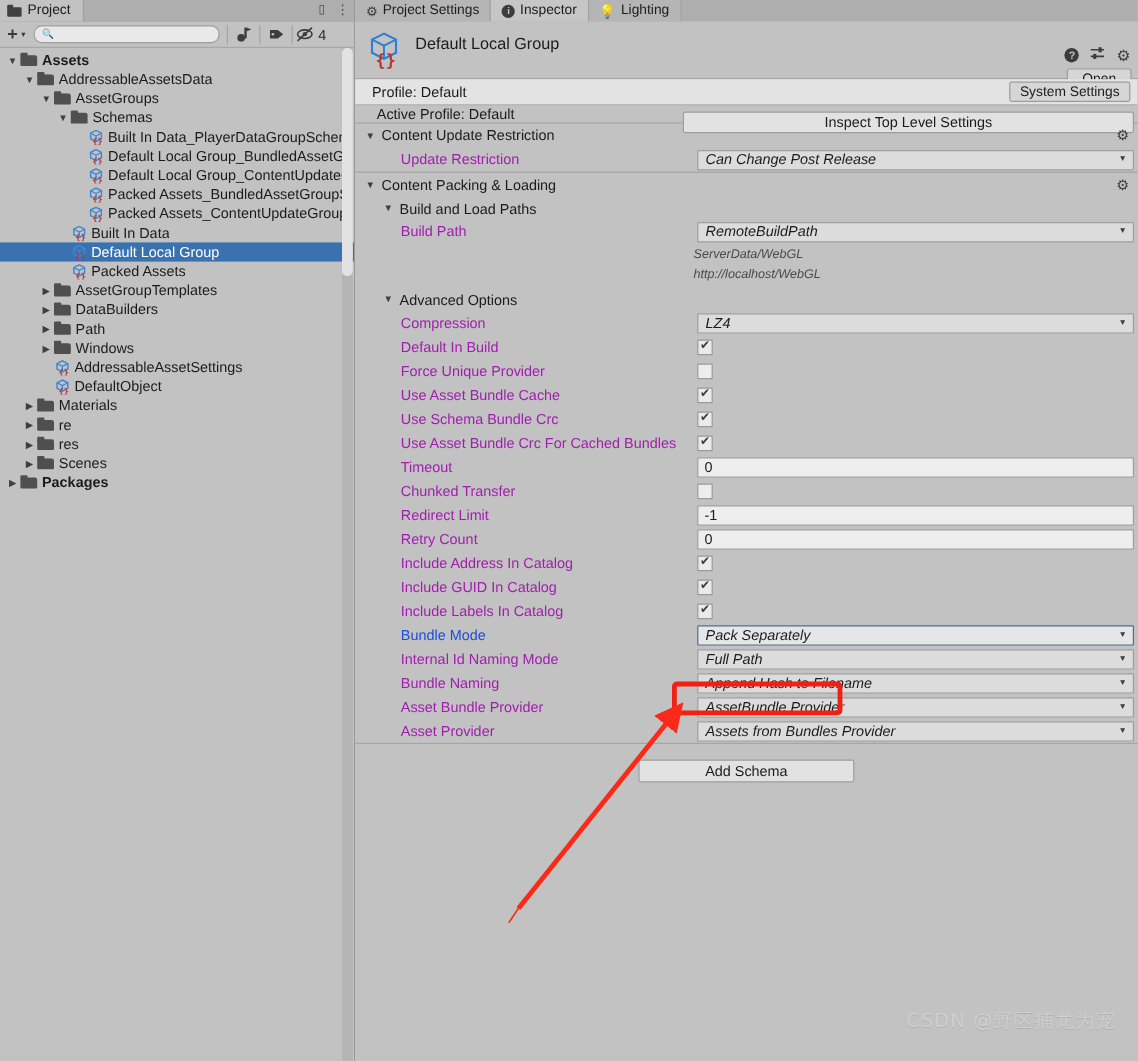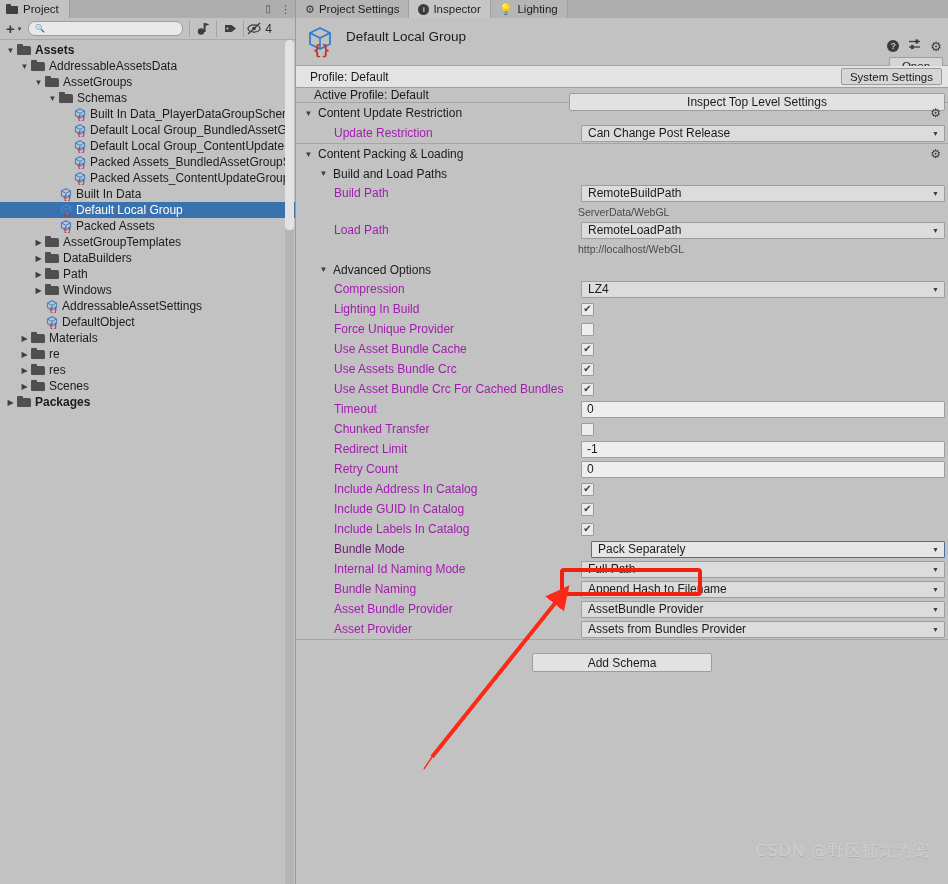--- a/index.html
+++ b/index.html
@@ -162,50 +162,50 @@
     height:19px; display:flex; align-items:center; font-size:12px;
     padding-left:22px; gap:4px;
   }
   .sub-head .tw{ width:11px; flex:0 0 11px; font-size:8px; }
 
   .frow{
     height:20px; display:flex; align-items:center; position:relative;
     font-size:12px;
   }
   .flabel{ padding-left:38px; width:285px; flex:0 0 285px; color:#a21caf; }
-  .flabel.link{ color:#701a75; }
+  .flabel.link{ color:#1d4ed8; }
   .fctl{ flex:1; padding-right:3px; display:flex; align-items:center; }
 
   .dropdown{
     width:100%; height:17px; background:#dcdcdc; border:1px solid #9e9e9e;
     border-radius:1px; display:flex; align-items:center;
-    padding:0 6px; font-size:12px; position:relative;
+    padding:0 6px; font-size:12px; position:relative;font-style:italic;
   }
   .dropdown .dd-caret{
     position:absolute; right:5px; top:50%; transform:translateY(-50%);
     font-size:7px; color:#3b3b3b;
   }
-  .dropdown.focused{ border:1px solid #4a6f9e; background:#e6e6e6;margin-left:10px; }
+  .dropdown.focused{ border:1px solid #4a6f9e; background:#e6e6e6; }
 
   .textfield{
     width:100%; height:17px; background:#eeeeee; border:1px solid #9e9e9e;
     border-radius:1px; display:flex; align-items:center; padding:0 5px;
     font-size:12px;
   }
 
   .checkbox{
     width:13px; height:13px; background:#eaeaea; border:1px solid #9b9b9b;
     border-radius:1px; display:flex; align-items:center; justify-content:center;
     color:#3c3c3c; font-size:10px; line-height:1;
   }
   .checkbox.off{ color:transparent; background:#ededed; }
 
   .subvalue{
     height:17px; display:flex; align-items:center; font-size:10.5px;
-    color:#4a4a4a; padding-left:282px;
+    color:#4a4a4a; padding-left:282px;font-style:italic;
   }
 
   .add-schema-wrap{
     height:40px; display:flex; align-items:center; justify-content:center;
     padding-top:5px;
   }
   .add-schema{
     width:180px; height:19px; background:#e2e2e2; border:1px solid #9d9d9d;
     border-radius:2px; display:flex; align-items:center; justify-content:center;
     font-size:12px;
@@ -580,66 +580,57 @@
         <div class="flabel">Build Path</div>
         <div class="fctl">
           <div class="dropdown">
             <span>RemoteBuildPath</span>
             <span class="dd-caret">▼</span>
           </div>
         </div>
       </div>
       <div class="subvalue">ServerData/WebGL</div>
 
-      <div class="frow">
-        <div class="flabel">Load Path</div>
-        <div class="fctl">
-          <div class="dropdown">
-            <span>RemoteLoadPath</span>
-            <span class="dd-caret">▼</span>
-          </div>
-        </div>
-      </div>
       <div class="subvalue">http://localhost/WebGL</div>
 
       <div class="sub-head" style="margin-top:3px;">
         <span class="tw">▼</span>
         <span>Advanced Options</span>
       </div>
 
       <div id="advanced-rows">
           <div class="frow">
             <div class="flabel">Compression</div>
             <div class="fctl">
               <div class="dropdown">
                 <span>LZ4</span>
                 <span class="dd-caret">▼</span>
               </div>
             </div>
           </div>
           <div class="frow">
-            <div class="flabel">Lighting In Build</div>
+            <div class="flabel">Default In Build</div>
             <div class="fctl">
               <div class="checkbox">✔</div>
             </div>
           </div>
           <div class="frow">
             <div class="flabel">Force Unique Provider</div>
             <div class="fctl">
               <div class="checkbox off">✔</div>
             </div>
           </div>
           <div class="frow">
             <div class="flabel">Use Asset Bundle Cache</div>
             <div class="fctl">
               <div class="checkbox">✔</div>
             </div>
           </div>
           <div class="frow">
-            <div class="flabel">Use Assets Bundle Crc</div>
+            <div class="flabel">Use Schema Bundle Crc</div>
             <div class="fctl">
               <div class="checkbox">✔</div>
             </div>
           </div>
           <div class="frow">
             <div class="flabel">Use Asset Bundle Crc For Cached Bundles</div>
             <div class="fctl">
               <div class="checkbox">✔</div>
             </div>
           </div>

